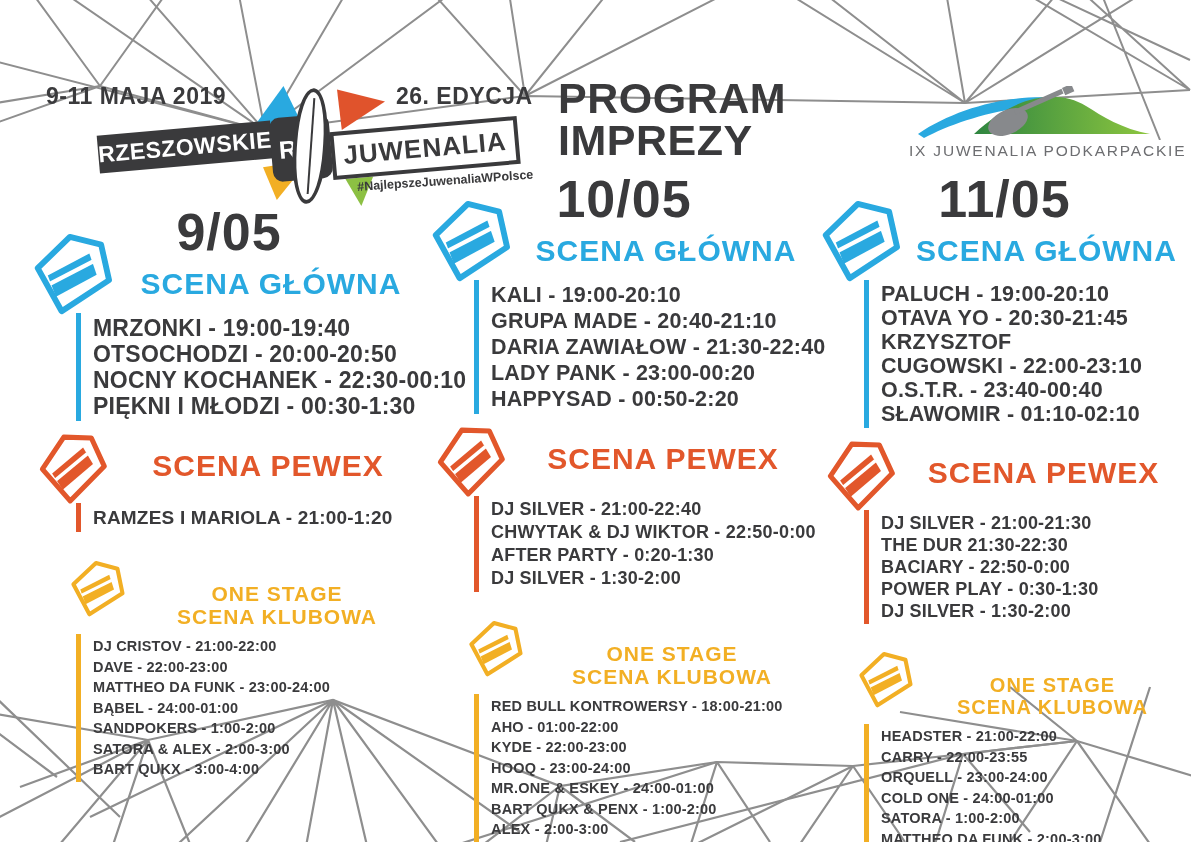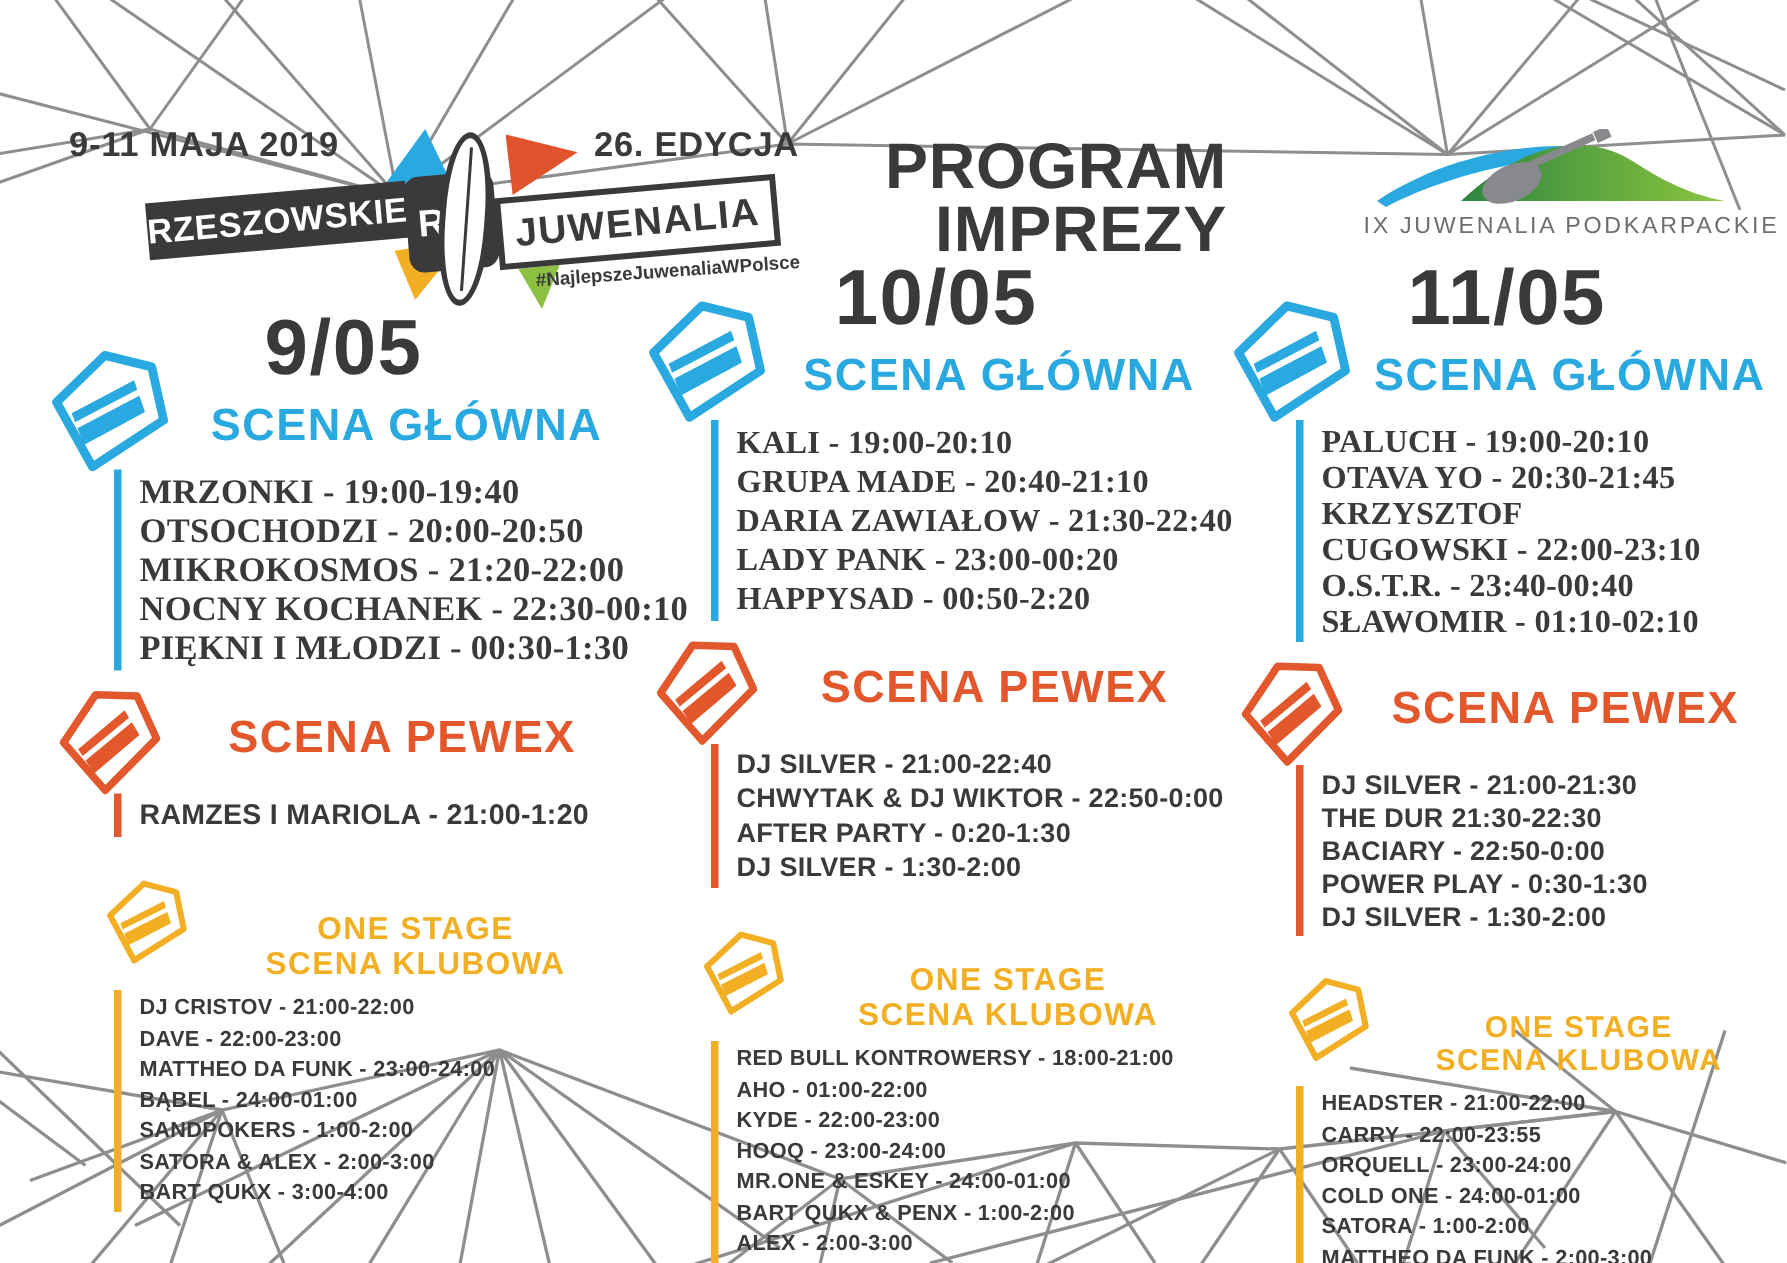--- a/index.html
+++ b/index.html
@@ -12,21 +12,21 @@
   svg { display:block; }
   .mesh { position:absolute; left:0; width:1191px; pointer-events:none; }
   #mesh-top { top:0; height:140px; }
   #mesh-bottom { bottom:0; height:160px; }
 
   
   .hdr-label { position:absolute; font-weight:800; font-size:23px; letter-spacing:.5px; white-space:nowrap; }
   #date-range { left:46px; top:83px; }
   #edition    { left:396px; top:83px; }
 
-  #poster-title { position:absolute; left:558px; top:90px; width:260px; text-align:right;
+  #poster-title { position:absolute; left:558px; top:77px; width:260px; text-align:left;
     font-weight:800; font-size:43px; line-height:42px; letter-spacing:.5px; }
 
   
   #brand-logo { position:absolute; left:95px; top:84px; width:430px; height:120px; }
   #brand-logo .tri { position:absolute; }
   .tri-blue   { left:155px; top:2px;  width:54px; height:46px; background:#29A9E0; clip-path:polygon(0 100%,62% 0,100% 92%); }
   .tri-red    { left:242px; top:0px;  width:48px; height:46px; background:#E0532C; clip-path:polygon(0 12%,100% 38%,10% 100%); }
   .tri-yellow { left:168px; top:76px; width:46px; height:40px; background:#F2AF24; clip-path:polygon(0 18%,100% 0,30% 100%); }
   .tri-green  { left:242px; top:78px; width:42px; height:44px; background:#8CC043; clip-path:polygon(0 6%,100% 0,58% 100%); }
   #logo-left { position:absolute; left:3px; top:44px; width:174px; height:38px; background:#3A3A3C;
@@ -61,21 +61,21 @@
   .stage-icon { flex:0 0 auto; }
   .kind-glowna  .stage-icon { width:84px; height:84px; margin:-30px 0 -8px 0; transform:rotate(-6deg); }
   .kind-pewex   .stage-icon { width:72px; height:72px; margin:-4px 0 -6px 6px; transform:rotate(-18deg); }
   .kind-klubowa .stage-icon { width:58px; height:58px; margin:-2px 0 -4px 38px; transform:rotate(-5deg); }
   .stage-titles { flex:1; text-align:center; font-weight:800; letter-spacing:1px; }
   .kind-glowna .stage-titles, .kind-pewex .stage-titles { font-size:30px; line-height:32px; }
   .kind-klubowa .stage-titles { font-size:21px; line-height:23px;margin-top:36px; }
 
   .acts { list-style:none; margin:6px 0 14px 46px; padding:2px 0 2px 12px; border-left:5px solid; }
   .acts li { font-weight:800; white-space:nowrap; letter-spacing:.2px; }
-  .kind-glowna  .acts li { font-size:21.5px; line-height:26px;font-family:Liberation Serif, serif; }
+  .kind-glowna  .acts li { font-size:21.5px; line-height:26px; }
   #day-1 .kind-glowna .acts li { font-size:23px; line-height:26px; }
   #day-3 .kind-glowna .acts li { line-height:24px; }
   .kind-pewex   .acts li { font-size:18px; line-height:23px; }
   #day-1 .kind-pewex .acts li { font-size:19px; line-height:25px; }
   #day-3 .kind-pewex .acts li { line-height:22px; }
   .kind-klubowa .acts li { font-size:14.5px; line-height:20.5px; }
   #day-3 .kind-klubowa .stage-titles { font-size:20px; line-height:22px; }
 </style>
 </head>
 <body>
@@ -154,21 +154,20 @@
           <path d="M23,60 L76,39" stroke="#fff" stroke-width="5"></path>
         </svg>
       </span>
       <div class="stage-titles" style="color: rgb(41, 169, 224);">
             <div class="stage-title-line">SCENA GŁÓWNA</div>
           </div>
     </div>
     <ul class="acts" style="border-color: rgb(41, 169, 224);">
           <li>MRZONKI - 19:00-19:40</li>
           <li>OTSOCHODZI - 20:00-20:50</li>
-          <li>MIKROKOSMOS - 21:20-22:00</li>
           <li>NOCNY KOCHANEK - 22:30-00:10</li>
           <li>PIĘKNI I MŁODZI - 00:30-1:30</li>
         </ul>
   </section>
 
   <section class="stage kind-pewex">
     <div class="stage-head">
       <span class="stage-icon" style="color: rgb(226, 87, 43);">
         <svg viewBox="0 0 100 100" width="100%" height="100%">
           <path d="M10,40 L52,7 L88,20 L93,63 L33,94 Z" fill="#fff" stroke="currentColor" stroke-width="7" stroke-linejoin="round"></path>

